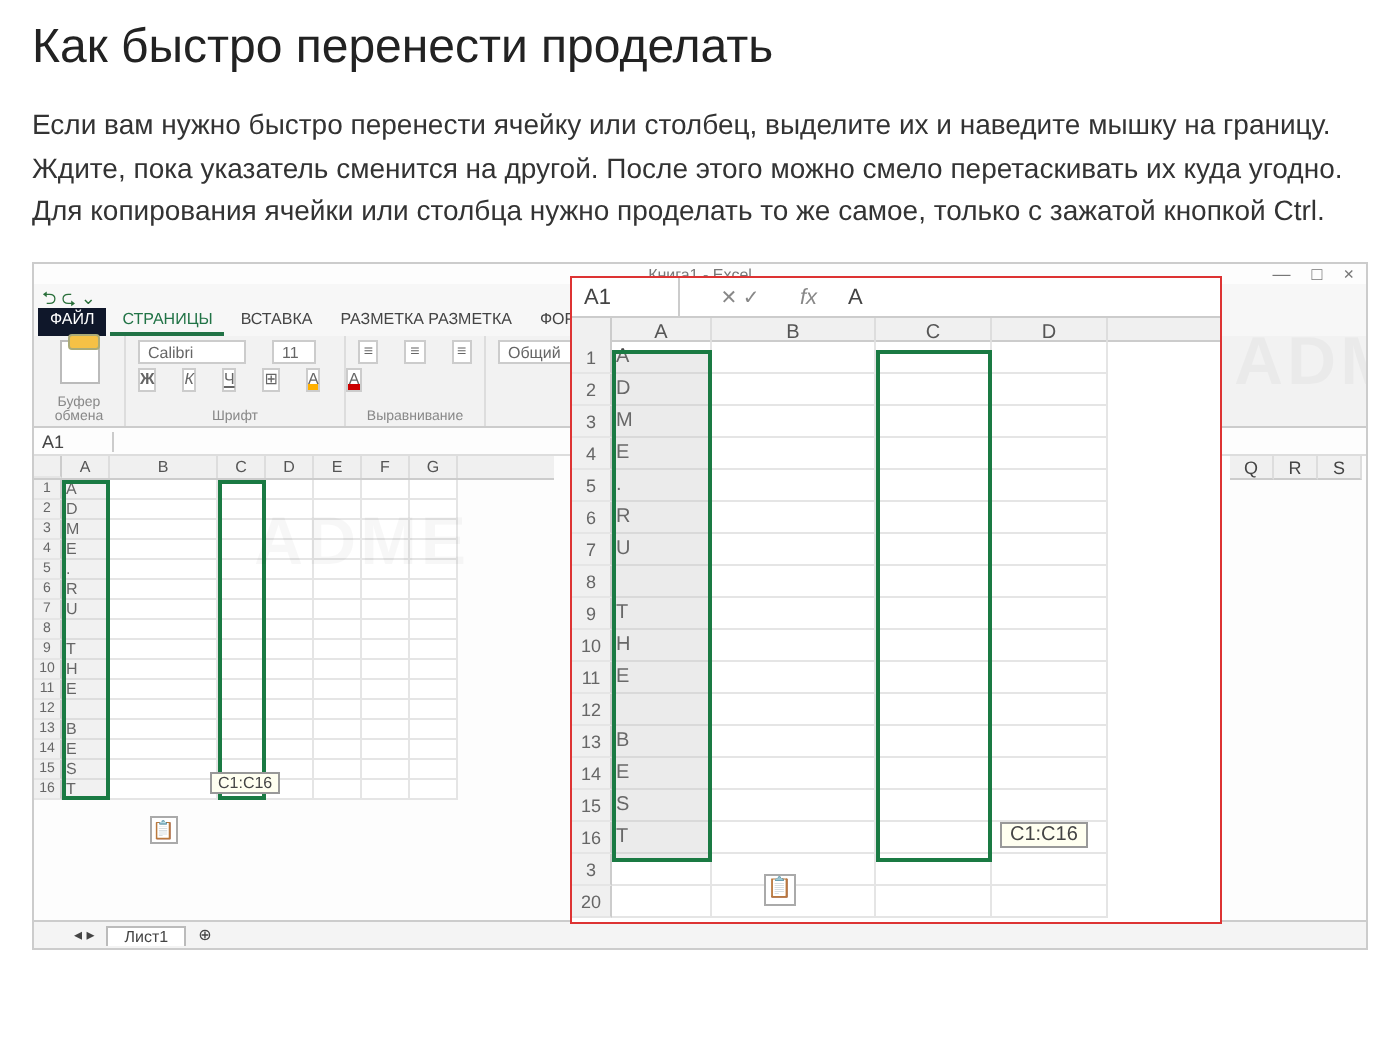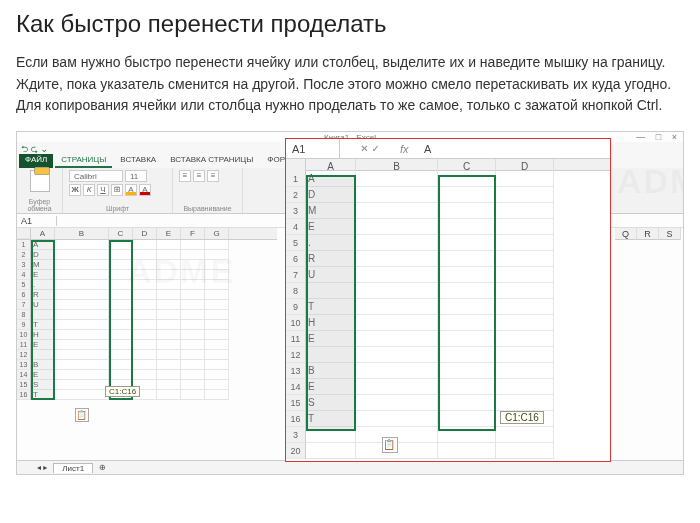--- a/index.html
+++ b/index.html
@@ -68,21 +68,21 @@
     height: 14px;
     display: flex;
     gap: 2px;
     font-size: 8px;
   }
   .tab {
     padding: 1px 6px;
     color: #444;
   }
   .tab.file {
-    background: #14532d;
+    background: #0f172a;
     color: #fff;
   }
   .tab.active {
     border-bottom: 2px solid #217346;
     color: #217346;
   }
   .ribbon-body {
     position: absolute;
     top: 26px; left: 0; right: 0;
     bottom: 0;
@@ -125,21 +125,21 @@
     gap: 2px;
   }
   .ctl {
     border: 1px solid #ccc;
     background: #fff;
     padding: 0 4px;
     height: 12px;
     line-height: 12px;
     font-size: 8px;
   }
-  .mini-row { display: flex; gap: 2px; }
+  .mini-row { display: flex; gap: 13px; }
   .mini-btn {
     width: 12px; height: 12px;
     border: 1px solid #ccc;
     background: #fff;
     font-size: 8px;
     line-height: 10px;
     text-align: center;
   }
   
   .fxbar-main {
@@ -344,21 +344,21 @@
 
   <div class="excel-title">Книга1 - Excel</div>
   <div class="win-controls">— □ ×</div>
 
   <div class="ribbon">
     <div class="qat">⮌ ⮎ ⌄</div>
     <div class="tabs">
       <div class="tab file">ФАЙЛ</div>
       <div class="tab active">СТРАНИЦЫ</div>
       <div class="tab">ВСТАВКА</div>
-      <div class="tab">ВСТАВКА СТРАНИЦЫ</div>
+      <div class="tab">РАЗМЕТКА РАЗМЕТКА</div>
       <div class="tab">ФОРМУЛЫ</div>
       <div class="tab">ДАННЫЕ</div>
     </div>
     <div class="ribbon-body">
       <div class="rgroup" style="width:46px">
         <div class="paste-icon"></div>
         <div class="glabel">Буфер обмена</div>
       </div>
       <div class="rgroup" style="width:110px">
         <div class="font-controls">
@@ -377,20 +377,24 @@
         </div>
         <div class="glabel">Шрифт</div>
       </div>
       <div class="rgroup" style="width:70px">
         <div class="mini-row">
           <div class="mini-btn">≡</div>
           <div class="mini-btn">≡</div>
           <div class="mini-btn">≡</div>
         </div>
         <div class="glabel">Выравнивание</div>
+      </div>
+      <div class="rgroup" style="width:50px">
+        <div class="ctl" style="width:40px">Общий</div>
+        <div class="glabel"></div>
       </div>
     </div>
   </div>
 
   <div class="fxbar-main">
     <div class="namebox">A1</div>
   </div>
 
   <div class="grid-main">
     <div class="colheads">

